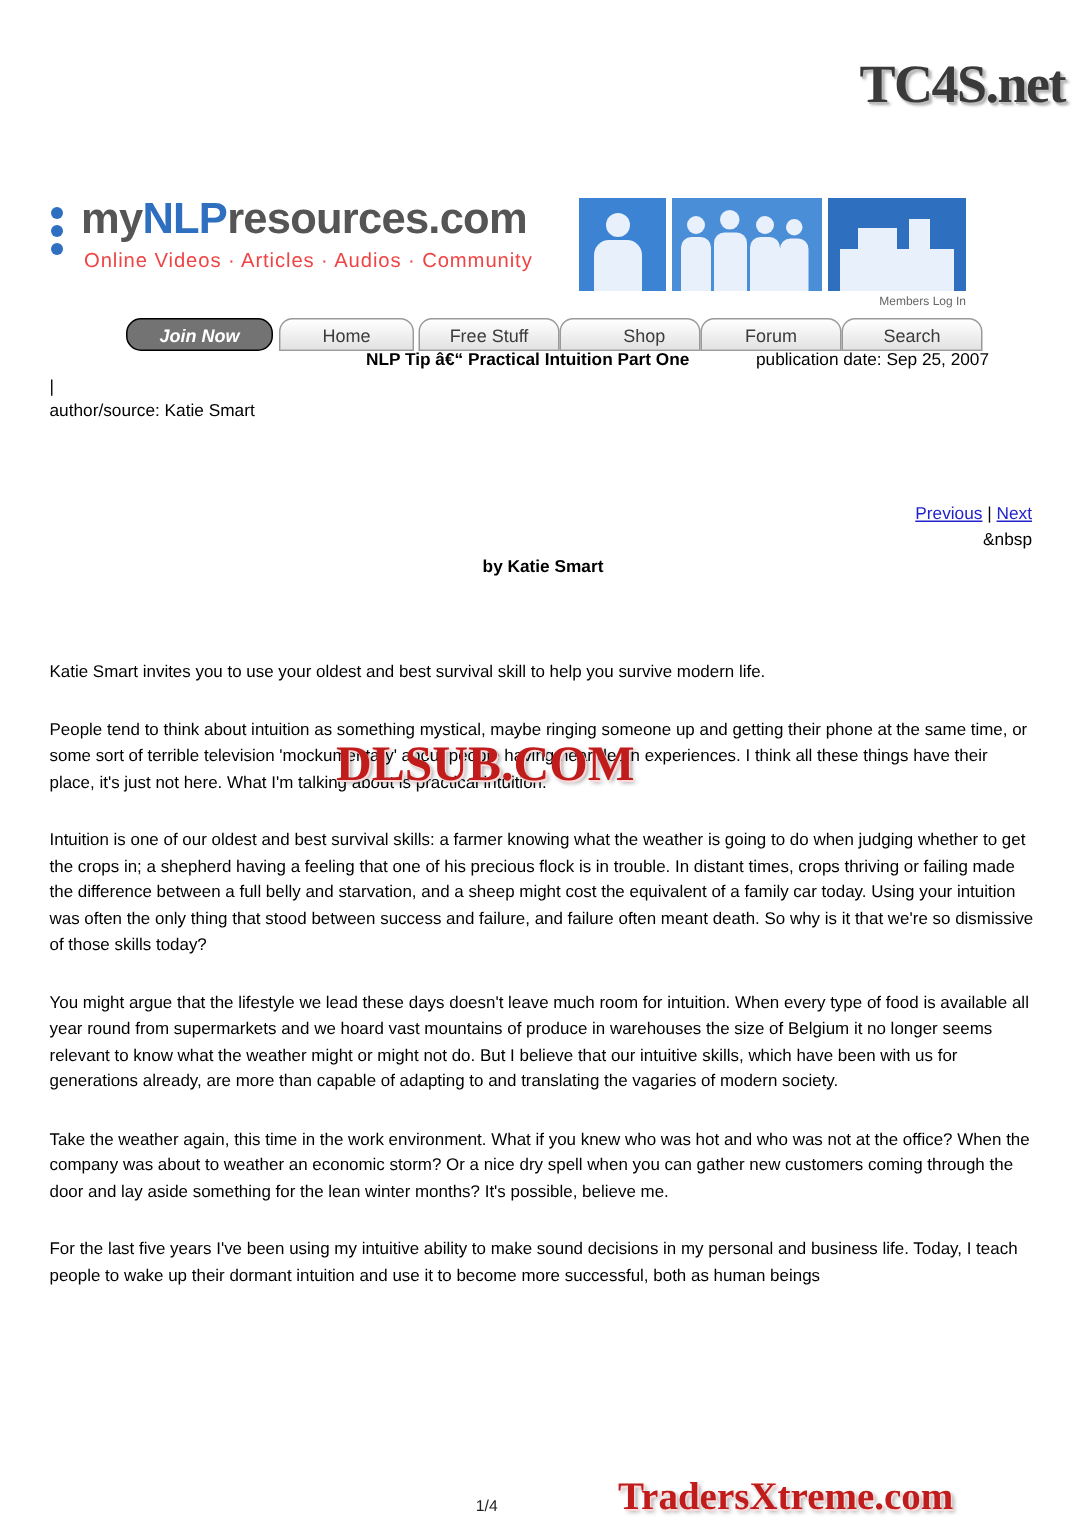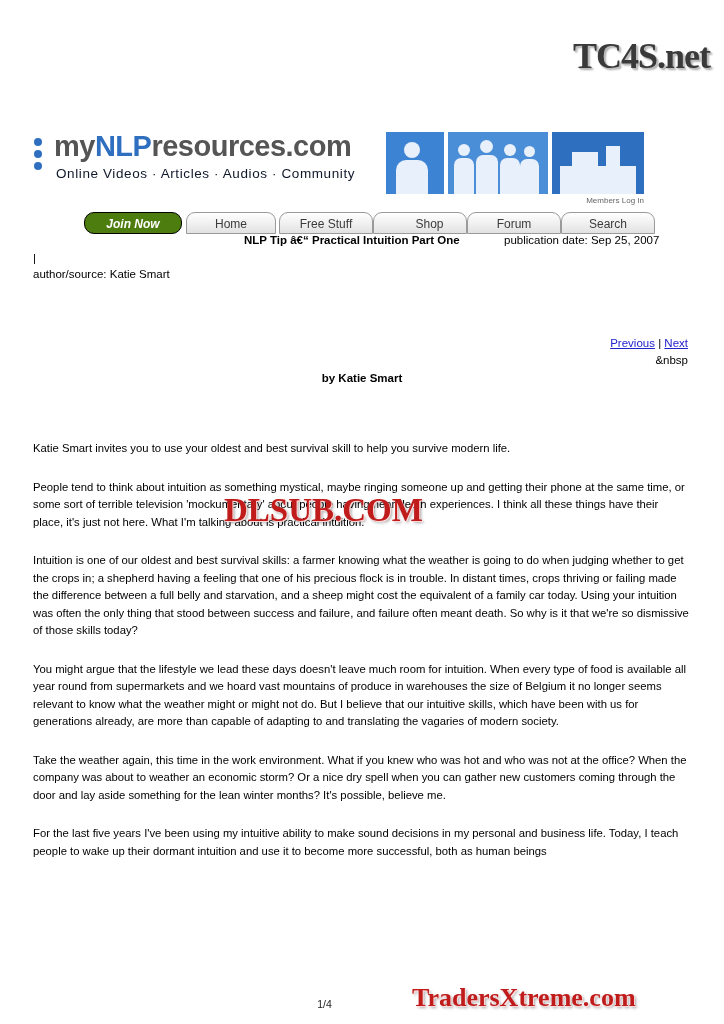--- a/index.html
+++ b/index.html
@@ -71,21 +71,21 @@
     color: #555555;
     letter-spacing: -0.5px;
     white-space: nowrap;
   }
   .logo-text .hl { color: #2f6fc0; }
   .logo-sub {
     position: absolute;
     left: 22px;
     top: 36px;
     font-size: 13.5px;
-    color: #0f172a;
+    color: #ef4444;
     letter-spacing: .6px;
     white-space: nowrap;
   }
 
   .banner-images {
     position: absolute;
     left: 352px;
     top: 2px;
     width: 258px;
     height: 62px;
@@ -129,21 +129,21 @@
     text-align: center;
     font-size: 12px;
     color: #3b3b3b;
     background: linear-gradient(#ffffff, #e2e2e2);
     border: 1px solid #9a9a9a;
     border-radius: 9px 9px 0 0;
     box-sizing: border-box;
     white-space: nowrap;
   }
   .nav-tab.join {
-    background: #4d7c0f;
+    background: #737373;
     color: #ffffff;
     font-style: italic;
     font-weight: bold;
     border-color: #000;
     border-radius: 10px;
   }
 
   
   .article-title {
     position: absolute;

